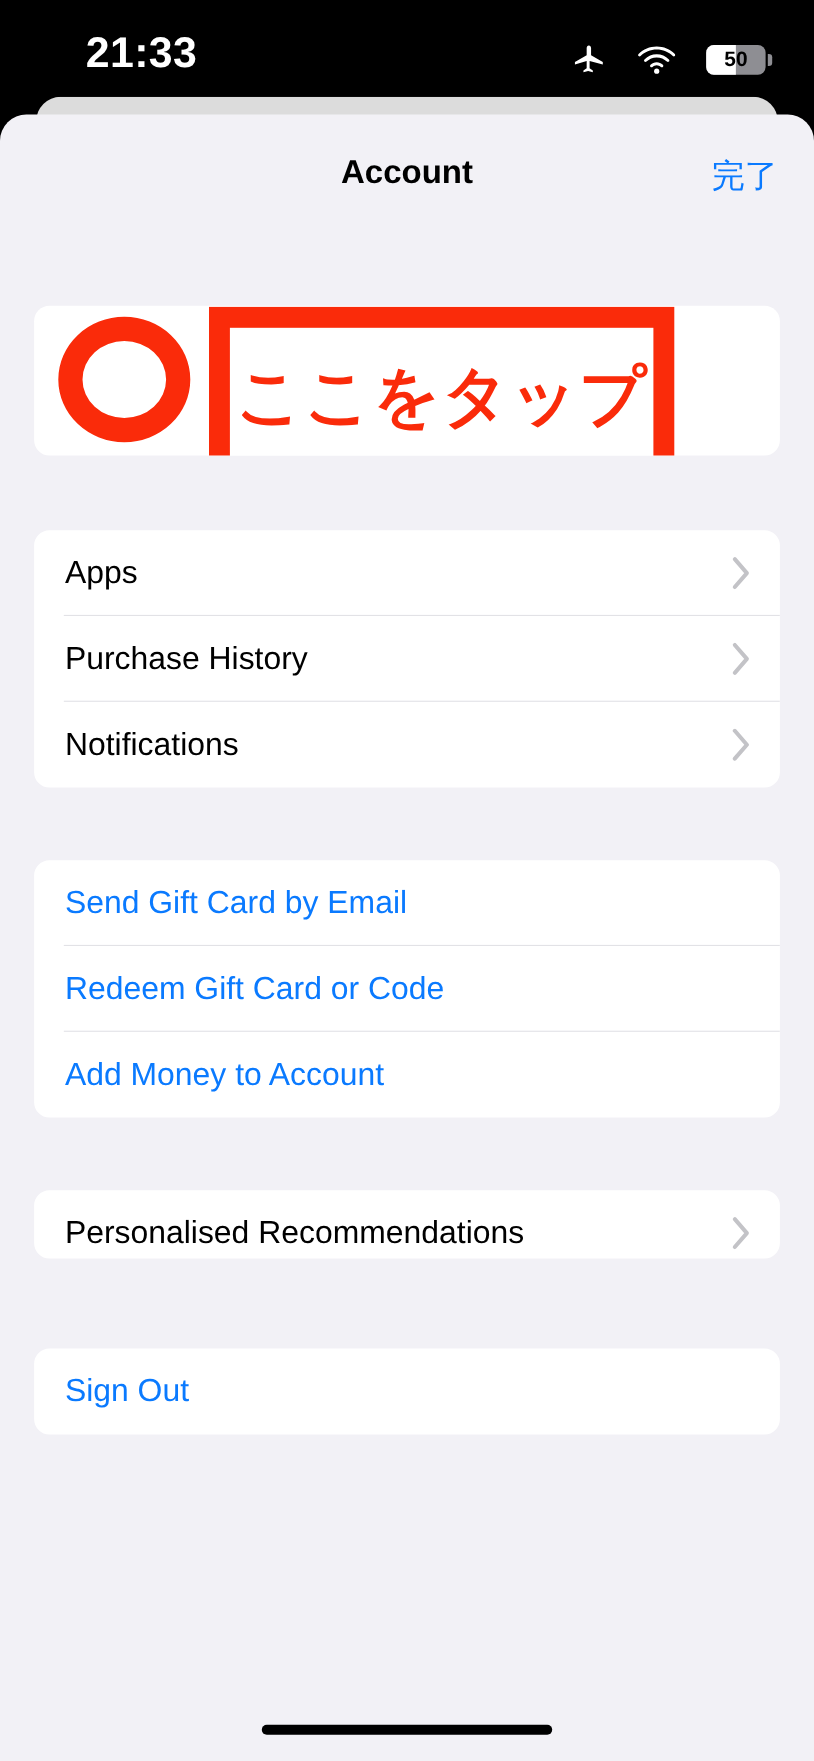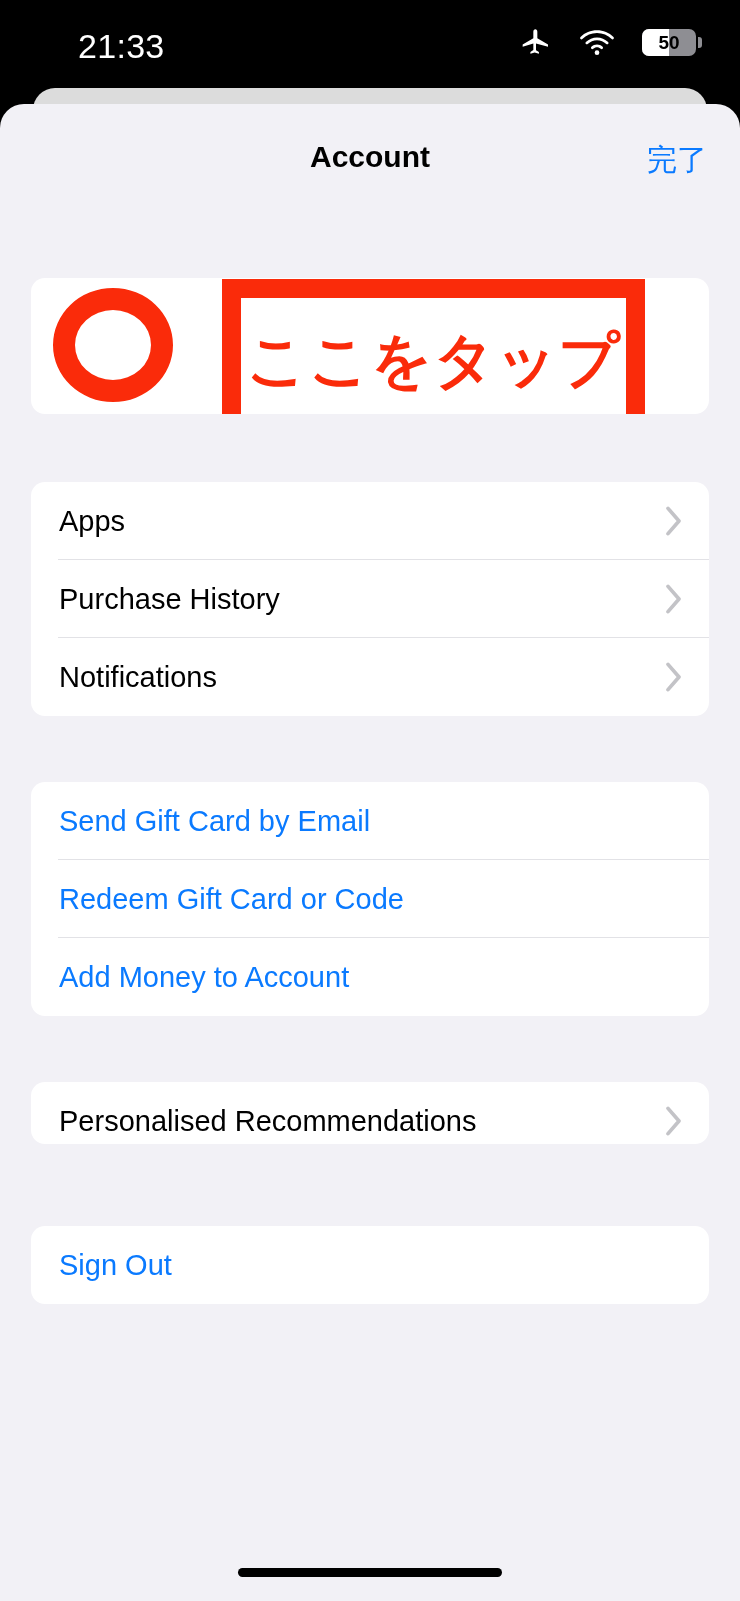--- a/index.html
+++ b/index.html
@@ -19,25 +19,25 @@
 
   
   .status-bar {
     position:absolute; top:0; left:0;
     width:740px; height:88px;
     background:#000;
     z-index:40;
   }
   .status-time {
     position:absolute; left:78px; top:27px;
-    font-size:34px; font-weight:normal;
+    font-size:39px; font-weight:bold;
     color:#fff; letter-spacing:0.3px;text-align:center;
   }
   .status-icons {
-    position:absolute; right:44px; top:26px;
+    position:absolute; right:44px; top:38px;
     display:flex; align-items:center; gap:28px;
   }
   .icon-airplane { display:block; width:32px; height:32px; }
   .icon-wifi { display:block; width:34px; height:32px; }
 
   .battery {
     position:relative;
     width:54px; height:27px;
     border-radius:7px;
     background:#8E8E93;
@@ -119,21 +119,21 @@
     position:absolute; left:22px; top:10px;
     width:120px; height:114px;
     border:22px solid #FA2B0A;
     border-radius:50%;
   }
   .anno-box {
     position:absolute; left:159px; top:1px;
     width:423px; height:164px;
     border:19px solid #FA2B0A;
     background:#fff;
-    display:flex; align-items:center; justify-content:center;margin-left:32px;
+    display:flex; align-items:center; justify-content:center;
   }
   .anno-text {
     font-size:60px;
     font-weight:bold;
     color:#FA2B0A;
     letter-spacing:1px;
     line-height:1;
     white-space:nowrap;
   }
 

